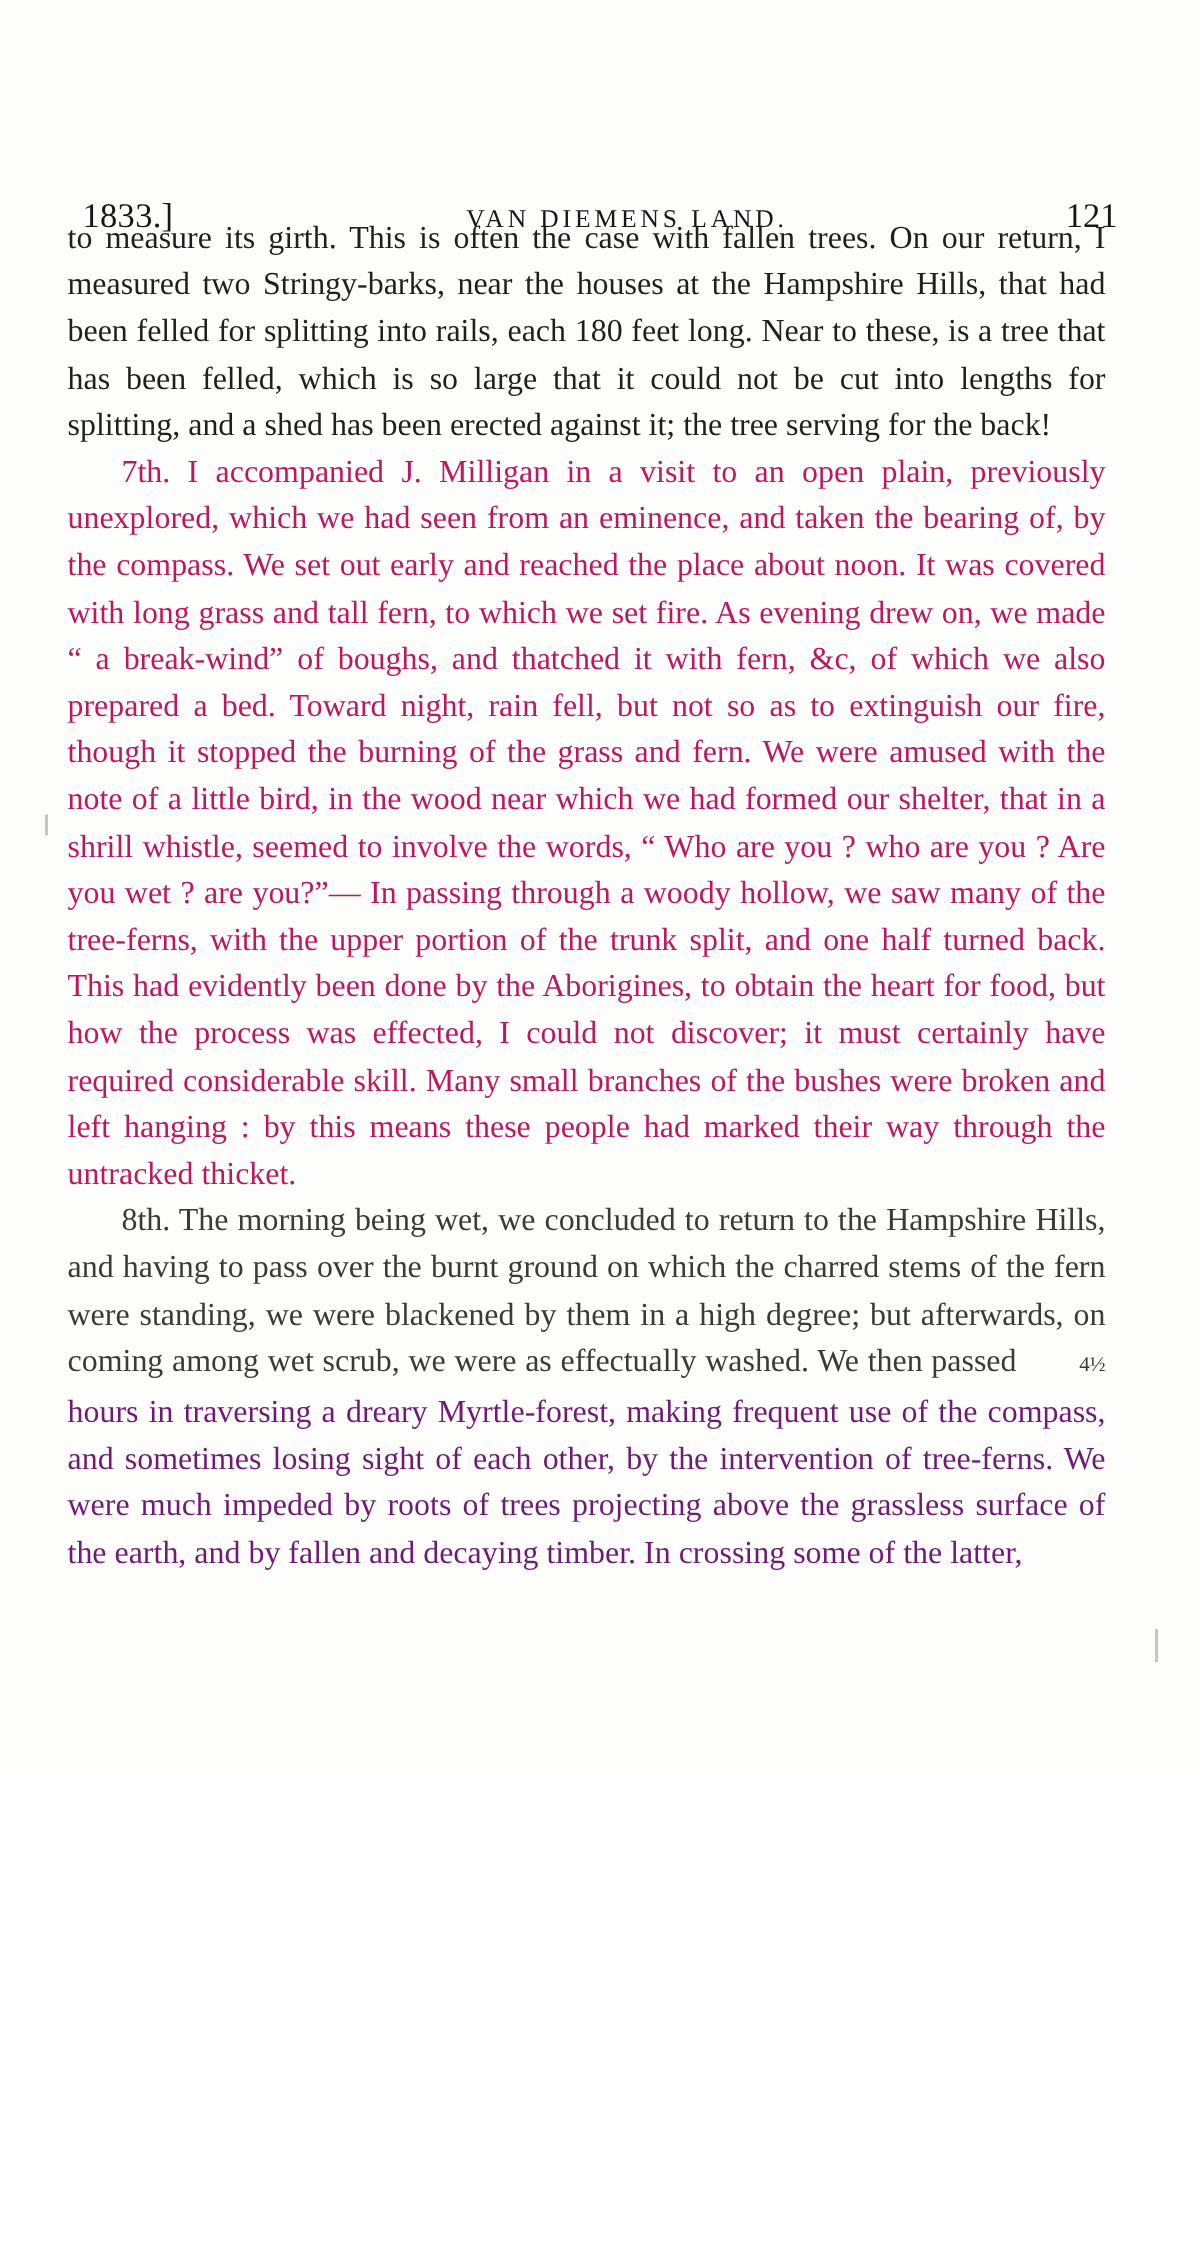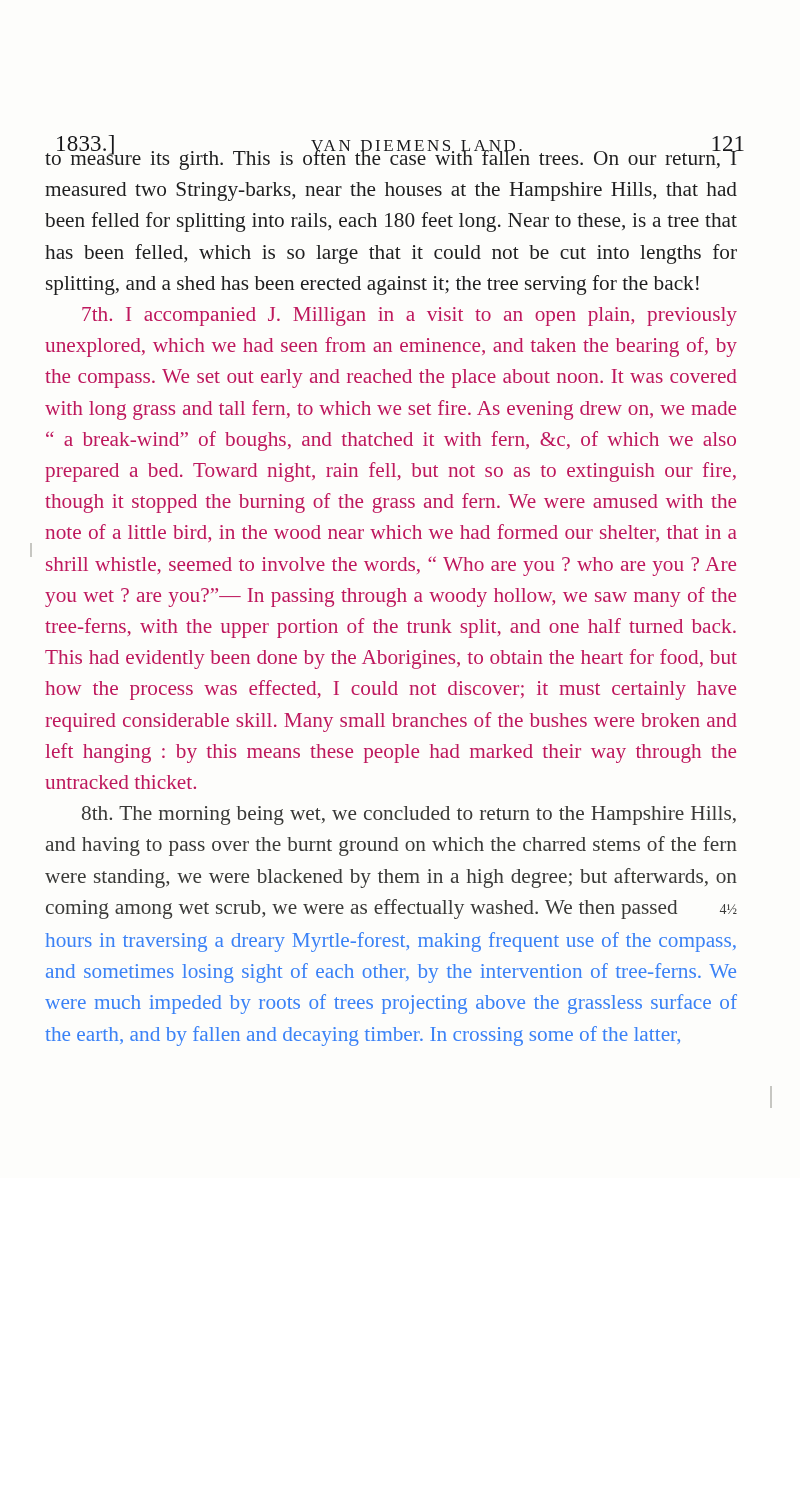--- a/index.html
+++ b/index.html
@@ -65,21 +65,21 @@
     margin: 0;
   }
   .body-text p.indent {
     text-indent: 36px;
   }
   
   .body-text p.f1 { color: #1f1f20; }
   .body-text p.f2 { color: #be185d; }
   .body-text p.f3 { color: #3a3a38; }
   .fade-last {
-    color: #3b82f6;
+    color: #701a75;
   }
   .speck {
     position: absolute;
     background: #9a9a93;
     opacity: 0.55;
   }
   .speck.a { left: 30px; top: 543px; width: 2px; height: 14px; }
   .speck.b { left: 770px; top: 1086px; width: 2px; height: 22px; }
   .frac {
     display: inline-block;

